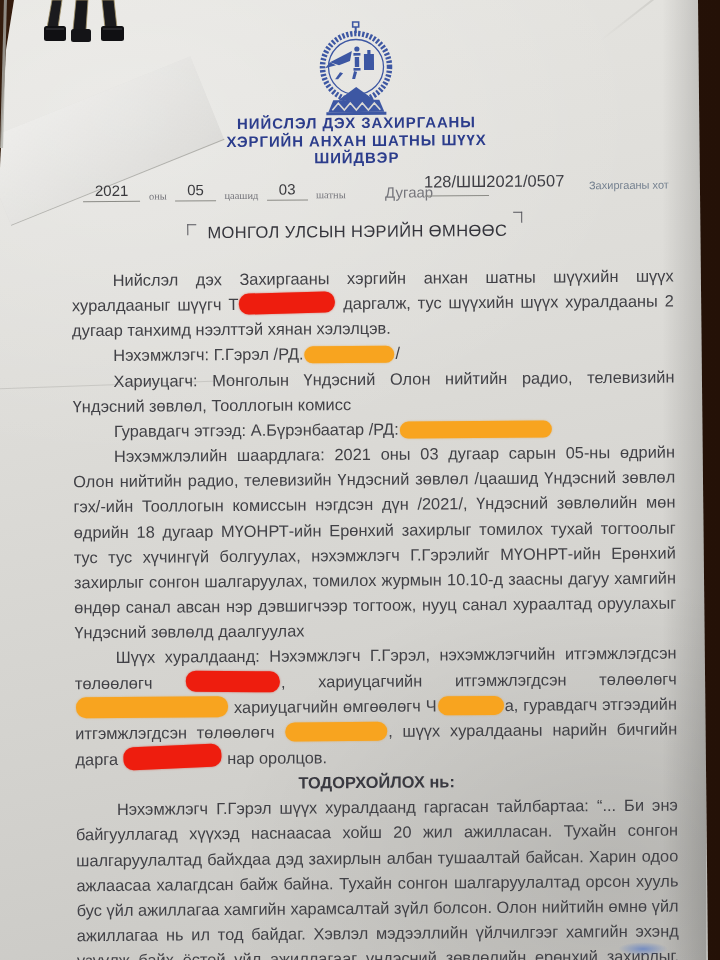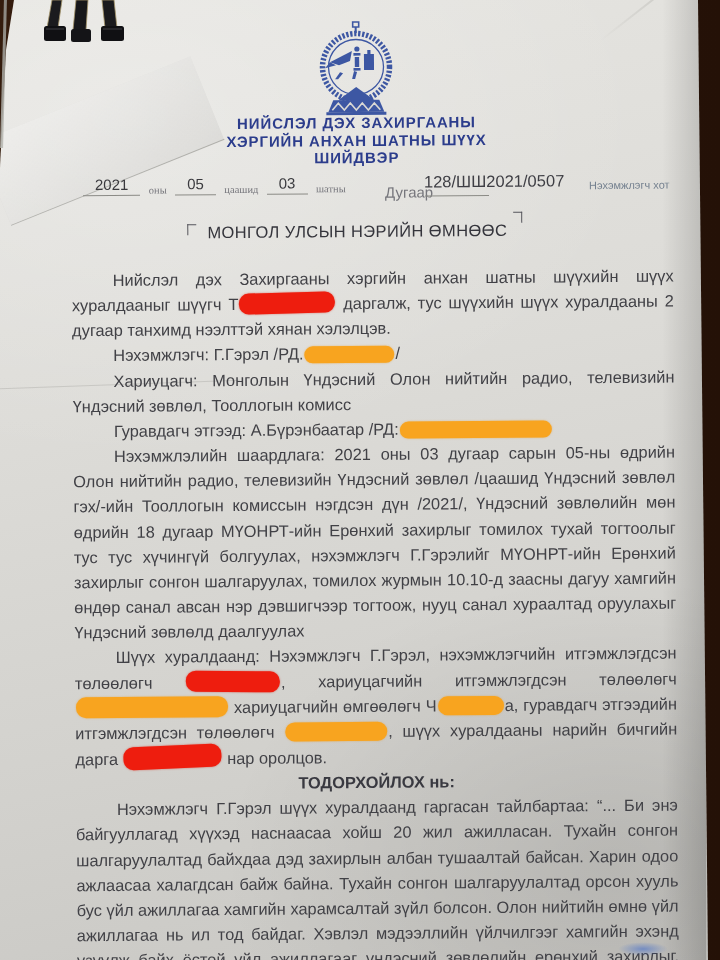--- a/index.html
+++ b/index.html
@@ -45,21 +45,21 @@
 
   .emblem { position:absolute; left:308px; top:20px; width:100px; height:96px; }
 
   .court-name { position:absolute; left:0; top:114px; width:716px; text-align:center;
     color:#2c3d8c; font-weight:bold; font-size:15px; line-height:17.5px; letter-spacing:.9px; }
 
   .meta-row { position:absolute; left:0; top:172px; width:716px; height:34px;
     color:#3a3a3f; }
   .date-left { position:absolute; left:84px; top:2px; white-space:nowrap; }
   .dnum { display:inline-block; font-size:15px; color:#3a3a3e; text-align:center;
-    border-bottom:1px solid #8b8b86; padding:0 12px 2px 12px; }
+    border-bottom:1px solid #8b8b86; padding:0 12px 2px 12px;margin-top:6px; }
   .dlabel { display:inline-block; font-size:10.5px; color:#76767c; transform:translateY(4px);
     margin:0 4px;font-family:Liberation Serif, serif; }
   .number-label { position:absolute; left:386px; top:12px; font-size:15px; color:#76767c; }
   .number-value { position:absolute; left:425px; top:1px; font-size:16.5px; color:#3e3e44; }
   .number-line  { position:absolute; left:426px; top:24px; width:64px; height:1px; background:#8b8b86; }
   .city { position:absolute; left:590px; top:9px; font-size:11px; color:#74808f; }
 
   .doc-title { position:absolute; left:0; top:222px; width:716px; text-align:center;
     font-size:16.5px; color:#35353c; letter-spacing:.4px; }
   .mark-l { position:absolute; left:188px; top:223px; width:9px; height:11px;
@@ -126,21 +126,21 @@
           <span class="dnum">2021</span>
           <span class="dlabel">оны</span>
           <span class="dnum">05</span>
           <span class="dlabel">цаашид</span>
           <span class="dnum">03</span>
           <span class="dlabel">шатны</span>
         </div>
         <span class="number-label">Дугаар</span>
         <span class="number-value">128/ШШ2021/0507</span>
         <span class="number-line"></span>
-        <span class="city">Нэхэмжлэгч хот</span>
+        <span class="city">Захиргааны хот</span>
       </div>
 
       <div class="doc-title">МОНГОЛ УЛСЫН НЭРИЙН ӨМНӨӨС</div>
       <span class="mark-l"></span>
       <span class="mark-r"></span>
 
       <div class="body-text">
         <p><span>Нийслэл дэх Захиргааны хэргийн анхан шатны шүүхийн шүүх хуралдааныг шүүгч Т</span><span class="redact r-red" style="width:96px;height:21px;transform:rotate(-1deg);"></span><span> даргалж, тус шүүхийн шүүх хуралдааны 2 дугаар танхимд нээлттэй хянан хэлэлцэв.</span></p>
         <p><span>Нэхэмжлэгч: Г.Гэрэл /РД.</span><span class="redact r-orange" style="width:90px;height:17px;"></span><span>/</span></p>
         <p>Хариуцагч: Монголын Үндэсний Олон нийтийн радио, телевизийн Үндэсний зөвлөл, Тооллогын комисс</p>

